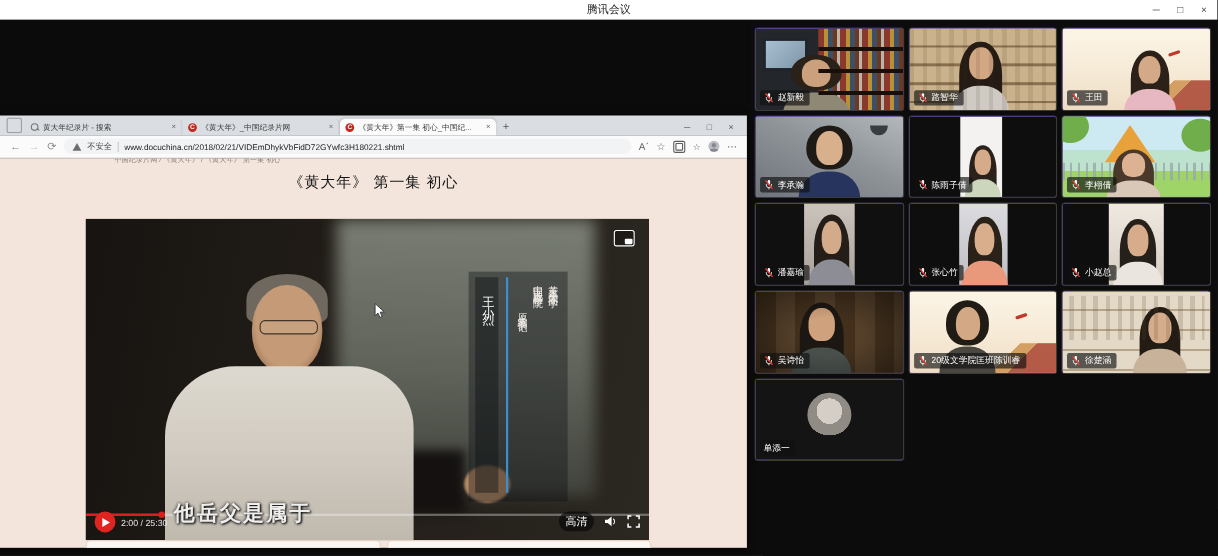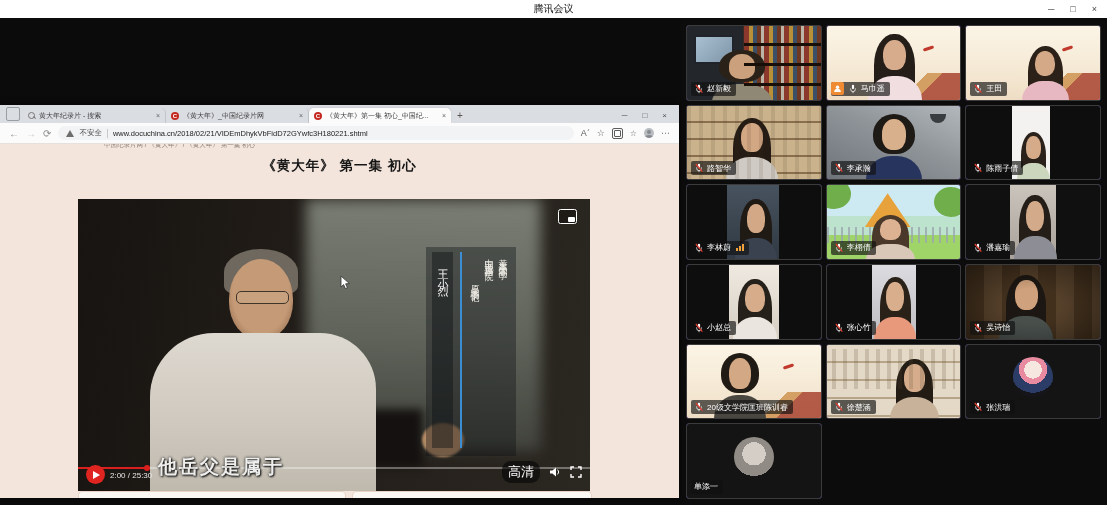--- a/index.html
+++ b/index.html
@@ -35,21 +35,21 @@
   .ricon{font-size:9px;color:#5c5c5c;}
   .ricon.small{font-size:8px;}
   .collections{width:9px;height:9px;border:1px solid #5c5c5c;border-radius:2px;position:relative;}
   .collections::after{content:"";position:absolute;left:1px;top:1px;width:5px;height:5px;border:1px solid #5c5c5c;border-radius:1px;}
   .avatarsm{width:10px;height:10px;border-radius:50%;background:#b9bcc0;position:relative;overflow:hidden;}
   .avatarsm::before{content:"";position:absolute;left:3px;top:2px;width:4px;height:4px;border-radius:50%;background:#868a8f;}
   .avatarsm::after{content:"";position:absolute;left:1px;top:6.5px;width:8px;height:5px;border-radius:50% 50% 0 0;background:#868a8f;}
   
   .page{flex:1;background:#f3e5dc;position:relative;overflow:hidden;}
   .crumb{position:absolute;top:-3px;left:104px;font-size:6.5px;color:#8d8078;white-space:nowrap;}
-  .ptitle{margin:0;padding-top:13px;text-align:center;font-size:13.5px;font-weight:bold;color:#141414;letter-spacing:1px;}
+  .ptitle{margin:0;padding-top:13px;text-align:center;font-size:13.5px;font-weight:normal;color:#141414;letter-spacing:1px;}
   
   .player{position:absolute;left:78px;top:55px;width:512px;height:292px;background:#191613;overflow:hidden;}
   .scene{position:absolute;inset:0;background:linear-gradient(100deg,#171411 0,#221d18 45%,#2b2721 100%);}
   .vwin{position:absolute;left:228px;top:0;width:235px;height:252px;background:linear-gradient(180deg,#8f958a 0,#6e746a 55%,#474b43 100%);filter:blur(7px);opacity:.8;}
   .vfurn{position:absolute;left:115px;bottom:24px;width:230px;height:58px;background:#141110;filter:blur(5px);}
   .man-hair{position:absolute;left:146px;top:50px;width:74px;height:46px;background:#6f685e;border-radius:50% 50% 20% 20%;filter:blur(.6px);}
   .man-head{position:absolute;left:151px;top:60px;width:64px;height:80px;background:radial-gradient(ellipse at 50% 42%,#c59b77 0 62%,#a87f5f 78%);border-radius:50% 50% 46% 46%;}
   .man-glasses{position:absolute;left:158px;top:92px;width:51px;height:11px;border:1.5px solid #40352a;border-radius:5px;background:rgba(240,240,240,.07);}
   .man-body{position:absolute;left:72px;top:134px;width:226px;height:160px;background:linear-gradient(180deg,#ded9d0 0,#cfc9bf 55%,#beb8ad 100%);border-radius:64px 56px 0 0;}
   .man-hand{position:absolute;left:344px;top:224px;width:42px;height:34px;background:#b28a64;border-radius:50%;filter:blur(1.2px);}
@@ -63,21 +63,21 @@
   .pip{position:absolute;top:10px;right:13px;width:17px;height:13px;border:1.6px solid #fff;border-radius:2.5px;background:rgba(0,0,0,.25);}
   .pip::after{content:"";position:absolute;right:1px;bottom:1px;width:7px;height:5px;background:#fff;border-radius:1px;}
   .pbar{position:absolute;left:0;right:0;bottom:22px;height:2px;background:rgba(255,255,255,.35);}
   .pfill{height:100%;background:#da1f1f;position:relative;}
   .pfill::after{content:"";position:absolute;right:-3px;top:-2px;width:6px;height:6px;border-radius:50%;background:#da1f1f;}
   .vsub{position:absolute;left:80px;bottom:11px;font-size:19px;color:#f2f2f2;letter-spacing:2px;text-shadow:0 0 3px #000,1px 1px 2px #000;font-weight:bold;opacity:.92;}
   .playbtn{position:absolute;left:8px;bottom:7px;width:19px;height:19px;border-radius:50%;background:#e02420;display:flex;align-items:center;justify-content:center;}
   .playbtn::after{content:"";width:0;height:0;border-left:7px solid #fff;border-top:4.5px solid transparent;border-bottom:4.5px solid transparent;margin-left:2px;}
   .vtime{position:absolute;left:32px;bottom:11px;font-size:8px;color:#e6e6e6;}
   .rightctl{position:absolute;right:8px;bottom:8px;display:flex;align-items:center;gap:9px;}
-  .hdbtn{background:rgba(8,8,8,.65);color:#fff;font-size:13px;padding:2px 6px;border-radius:9px;}
+  .hdbtn{background:rgba(8,8,8,.65);color:#fff;font-size:10px;padding:2px 6px;border-radius:9px;}
   .ctlsvg{display:block;}
   .vcursor{position:absolute;left:262px;top:76px;}
   
   .card{position:absolute;top:347px;height:34px;background:#fbf7f2;border:1px solid #e8d3c6;border-radius:4px;}
   .card.c1{left:78px;width:266px;}
   .card.c2{left:352px;width:238px;}
   
   .grid{flex:1;background:#0c0c0c;display:grid;grid-template-columns:repeat(3,1fr);grid-template-rows:repeat(6,1fr);gap:4px;padding:7px 6px 6px 5px;}
   .tile{position:relative;border:1px solid #3b3b3b;border-radius:3px;overflow:hidden;background:#8b5cf6;}
   .badge{position:absolute;left:4px;bottom:4px;display:flex;align-items:center;gap:3px;background:rgba(16,16,16,.66);padding:1.5px 5px 1.5px 3px;border-radius:2px;font-size:8px;color:#fff;max-width:92%;white-space:nowrap;}
@@ -254,73 +254,52 @@
           <svg class="mi" viewBox="0 0 12 12">
               <rect x="4.7" y="0.8" width="2.6" height="5.4" rx="1.3" fill="#fff"></rect>
               <path d="M3.2 5.2v1.2a2.8 2.8 0 0 0 5.6 0V5.2" fill="none" stroke="#fff" stroke-width=".9"></path>
               <path d="M6 9.4V11" stroke="#fff" stroke-width=".9"></path>
               <path d="M2.2 1.2 10 10.4" stroke="#e23b30" stroke-width="1.5"></path>
             </svg>
           <span class="nm">赵新毅</span>
         </div>
       </div>
 
-      <div class="tile">
-        <div class="sc sc-palace">
-          <div class="fig lh" style="left:44px;top:8px;width:48px;height:70px;--hair:#241d18;--skin:#d6ac8c;--top:#f0dee0">
-              <span class="tor"></span>
-            </div>
-        </div>
-        <div class="badge">
-          <span class="hostbox">
-              <svg width="9" height="9" viewBox="0 0 12 12">
-                <circle cx="6" cy="4.2" r="2.3" fill="#fff"></circle>
-                <path d="M1.6 10.6a4.4 4.4 0 0 1 8.8 0z" fill="#fff"></path>
-              </svg>
-            </span>
-          <svg class="mi" viewBox="0 0 12 12">
-              <rect x="4.7" y="0.8" width="2.6" height="5.4" rx="1.3" fill="#fff"></rect>
-              <path d="M3.2 5.2v1.2a2.8 2.8 0 0 0 5.6 0V5.2" fill="none" stroke="#fff" stroke-width=".9"></path>
-              <path d="M6 9.4V11" stroke="#fff" stroke-width=".9"></path>
-            </svg>
-          <span class="nm">马巾遥</span>
+
+      <div class="tile">
+        <div class="sc sc-woodshelf">
+          <div class="fig lh" style="left:42px;top:12px;width:46px;height:66px;--hair:#241c14;--skin:#d2a784;--top:#cfcac4">
+              <span class="tor"></span>
+            </div>
+        </div>
+        <div class="badge">
+          <svg class="mi" viewBox="0 0 12 12">
+              <rect x="4.7" y="0.8" width="2.6" height="5.4" rx="1.3" fill="#fff"></rect>
+              <path d="M3.2 5.2v1.2a2.8 2.8 0 0 0 5.6 0V5.2" fill="none" stroke="#fff" stroke-width=".9"></path>
+              <path d="M6 9.4V11" stroke="#fff" stroke-width=".9"></path>
+              <path d="M2.2 1.2 10 10.4" stroke="#e23b30" stroke-width="1.5"></path>
+            </svg>
+          <span class="nm">路智华</span>
         </div>
       </div>
 
       <div class="tile">
         <div class="sc sc-palace">
           <div class="fig lh" style="left:58px;top:20px;width:42px;height:58px;--hair:#2b2118;--skin:#d3a988;--top:#e8b8c2">
               <span class="tor"></span>
             </div>
         </div>
         <div class="badge">
           <svg class="mi" viewBox="0 0 12 12">
               <rect x="4.7" y="0.8" width="2.6" height="5.4" rx="1.3" fill="#fff"></rect>
               <path d="M3.2 5.2v1.2a2.8 2.8 0 0 0 5.6 0V5.2" fill="none" stroke="#fff" stroke-width=".9"></path>
               <path d="M6 9.4V11" stroke="#fff" stroke-width=".9"></path>
               <path d="M2.2 1.2 10 10.4" stroke="#e23b30" stroke-width="1.5"></path>
             </svg>
           <span class="nm">王田</span>
-        </div>
-      </div>
-
-      <div class="tile">
-        <div class="sc sc-woodshelf">
-          <div class="fig lh" style="left:42px;top:12px;width:46px;height:66px;--hair:#241c14;--skin:#d2a784;--top:#cfcac4">
-              <span class="tor"></span>
-            </div>
-        </div>
-        <div class="badge">
-          <svg class="mi" viewBox="0 0 12 12">
-              <rect x="4.7" y="0.8" width="2.6" height="5.4" rx="1.3" fill="#fff"></rect>
-              <path d="M3.2 5.2v1.2a2.8 2.8 0 0 0 5.6 0V5.2" fill="none" stroke="#fff" stroke-width=".9"></path>
-              <path d="M6 9.4V11" stroke="#fff" stroke-width=".9"></path>
-              <path d="M2.2 1.2 10 10.4" stroke="#e23b30" stroke-width="1.5"></path>
-            </svg>
-          <span class="nm">路智华</span>
         </div>
       </div>
 
       <div class="tile">
         <div class="sc sc-office">
           <div class="fig" style="left:42px;top:8px;width:50px;height:70px;--hair:#1e1a16;--skin:#d8b08c;--top:#27345e">
               <span class="tor"></span>
             </div>
         </div>
         <div class="badge">
@@ -345,42 +324,20 @@
           <svg class="mi" viewBox="0 0 12 12">
               <rect x="4.7" y="0.8" width="2.6" height="5.4" rx="1.3" fill="#fff"></rect>
               <path d="M3.2 5.2v1.2a2.8 2.8 0 0 0 5.6 0V5.2" fill="none" stroke="#fff" stroke-width=".9"></path>
               <path d="M6 9.4V11" stroke="#fff" stroke-width=".9"></path>
               <path d="M2.2 1.2 10 10.4" stroke="#e23b30" stroke-width="1.5"></path>
             </svg>
           <span class="nm">陈雨子倩</span>
         </div>
       </div>
 
-      <div class="tile">
-        <div class="sc" style="background:#0e0e0e">
-          <span class="pcol" style="left:40px;width:52px;background:linear-gradient(180deg,#46525e,#313a44)"></span>
-          <div class="fig lh" style="left:50px;top:14px;width:38px;height:64px;--hair:#201a15;--skin:#d3a887;--top:#3a4250">
-              <span class="tor"></span>
-            </div>
-        </div>
-        <div class="badge">
-          <svg class="mi" viewBox="0 0 12 12">
-              <rect x="4.7" y="0.8" width="2.6" height="5.4" rx="1.3" fill="#fff"></rect>
-              <path d="M3.2 5.2v1.2a2.8 2.8 0 0 0 5.6 0V5.2" fill="none" stroke="#fff" stroke-width=".9"></path>
-              <path d="M6 9.4V11" stroke="#fff" stroke-width=".9"></path>
-              <path d="M2.2 1.2 10 10.4" stroke="#e23b30" stroke-width="1.5"></path>
-            </svg>
-          <span class="nm">李林蔚</span>
-          <span class="net">
-              <i style="height:3px"></i>
-              <i style="height:5px"></i>
-              <i style="height:7px"></i>
-            </span>
-        </div>
-      </div>
 
       <div class="tile">
         <div class="sc sc-cartoon">
           <span class="bush" style="left:-10px;top:-6px"></span>
           <span class="bush" style="right:-8px;top:2px"></span>
           <span class="slideA"></span>
           <span class="fence"></span>
           <div class="fig lh" style="left:42px;top:30px;width:44px;height:48px;--hair:#4a382a;--skin:#dcb292;--top:#d9c7b8">
               <span class="tor"></span>
             </div>
@@ -409,54 +366,54 @@
               <path d="M3.2 5.2v1.2a2.8 2.8 0 0 0 5.6 0V5.2" fill="none" stroke="#fff" stroke-width=".9"></path>
               <path d="M6 9.4V11" stroke="#fff" stroke-width=".9"></path>
               <path d="M2.2 1.2 10 10.4" stroke="#e23b30" stroke-width="1.5"></path>
             </svg>
           <span class="nm">潘嘉瑜</span>
         </div>
       </div>
 
       <div class="tile">
         <div class="sc" style="background:#0e0e0e">
+          <span class="pcol" style="left:45px;width:44px;background:linear-gradient(180deg,#dcdce0,#bdbdc2)"></span>
+          <div class="fig lh" style="left:50px;top:12px;width:37px;height:66px;--hair:#2a2219;--skin:#d8ae8d;--top:#e8997c">
+              <span class="tor"></span>
+            </div>
+        </div>
+        <div class="badge">
+          <svg class="mi" viewBox="0 0 12 12">
+              <rect x="4.7" y="0.8" width="2.6" height="5.4" rx="1.3" fill="#fff"></rect>
+              <path d="M3.2 5.2v1.2a2.8 2.8 0 0 0 5.6 0V5.2" fill="none" stroke="#fff" stroke-width=".9"></path>
+              <path d="M6 9.4V11" stroke="#fff" stroke-width=".9"></path>
+              <path d="M2.2 1.2 10 10.4" stroke="#e23b30" stroke-width="1.5"></path>
+            </svg>
+          <span class="nm">张心竹</span>
+        </div>
+      </div>
+
+      <div class="tile">
+        <div class="sc" style="background:#0e0e0e">
           <span class="pcol" style="left:42px;width:50px;background:linear-gradient(180deg,#efe9e1,#d6cec2)"></span>
           <div class="fig lh" style="left:48px;top:14px;width:40px;height:64px;--hair:#26201a;--skin:#d6ac8b;--top:#eae6df">
               <span class="tor"></span>
             </div>
         </div>
         <div class="badge">
           <svg class="mi" viewBox="0 0 12 12">
               <rect x="4.7" y="0.8" width="2.6" height="5.4" rx="1.3" fill="#fff"></rect>
               <path d="M3.2 5.2v1.2a2.8 2.8 0 0 0 5.6 0V5.2" fill="none" stroke="#fff" stroke-width=".9"></path>
               <path d="M6 9.4V11" stroke="#fff" stroke-width=".9"></path>
               <path d="M2.2 1.2 10 10.4" stroke="#e23b30" stroke-width="1.5"></path>
             </svg>
           <span class="nm">小赵总</span>
         </div>
       </div>
 
-      <div class="tile">
-        <div class="sc" style="background:#0e0e0e">
-          <span class="pcol" style="left:45px;width:44px;background:linear-gradient(180deg,#dcdce0,#bdbdc2)"></span>
-          <div class="fig lh" style="left:50px;top:12px;width:37px;height:66px;--hair:#2a2219;--skin:#d8ae8d;--top:#e8997c">
-              <span class="tor"></span>
-            </div>
-        </div>
-        <div class="badge">
-          <svg class="mi" viewBox="0 0 12 12">
-              <rect x="4.7" y="0.8" width="2.6" height="5.4" rx="1.3" fill="#fff"></rect>
-              <path d="M3.2 5.2v1.2a2.8 2.8 0 0 0 5.6 0V5.2" fill="none" stroke="#fff" stroke-width=".9"></path>
-              <path d="M6 9.4V11" stroke="#fff" stroke-width=".9"></path>
-              <path d="M2.2 1.2 10 10.4" stroke="#e23b30" stroke-width="1.5"></path>
-            </svg>
-          <span class="nm">张心竹</span>
-        </div>
-      </div>
-
 
       <div class="tile">
         <div class="sc sc-wooddark">
           <div class="fig lh" style="left:36px;top:10px;width:48px;height:68px;--hair:#1c1712;--skin:#cfa17c;--top:#49504c">
               <span class="tor"></span>
             </div>
         </div>
         <div class="badge">
           <svg class="mi" viewBox="0 0 12 12">
               <rect x="4.7" y="0.8" width="2.6" height="5.4" rx="1.3" fill="#fff"></rect>
@@ -496,34 +453,20 @@
               <rect x="4.7" y="0.8" width="2.6" height="5.4" rx="1.3" fill="#fff"></rect>
               <path d="M3.2 5.2v1.2a2.8 2.8 0 0 0 5.6 0V5.2" fill="none" stroke="#fff" stroke-width=".9"></path>
               <path d="M6 9.4V11" stroke="#fff" stroke-width=".9"></path>
               <path d="M2.2 1.2 10 10.4" stroke="#e23b30" stroke-width="1.5"></path>
             </svg>
           <span class="nm">徐楚涵</span>
         </div>
       </div>
 
 
-      <div class="tile">
-        <div class="sc" style="background:#141414">
-          <span class="avatarbig av-anime"></span>
-        </div>
-        <div class="badge">
-          <svg class="mi" viewBox="0 0 12 12">
-              <rect x="4.7" y="0.8" width="2.6" height="5.4" rx="1.3" fill="#fff"></rect>
-              <path d="M3.2 5.2v1.2a2.8 2.8 0 0 0 5.6 0V5.2" fill="none" stroke="#fff" stroke-width=".9"></path>
-              <path d="M6 9.4V11" stroke="#fff" stroke-width=".9"></path>
-              <path d="M2.2 1.2 10 10.4" stroke="#e23b30" stroke-width="1.5"></path>
-            </svg>
-          <span class="nm">张洪瑞</span>
-        </div>
-      </div>
 
       <div class="tile">
         <div class="sc" style="background:#141414">
           <span class="avatarbig av-cat"></span>
         </div>
         <div class="badge">
           <span class="nm">单添一</span>
         </div>
       </div>
 

